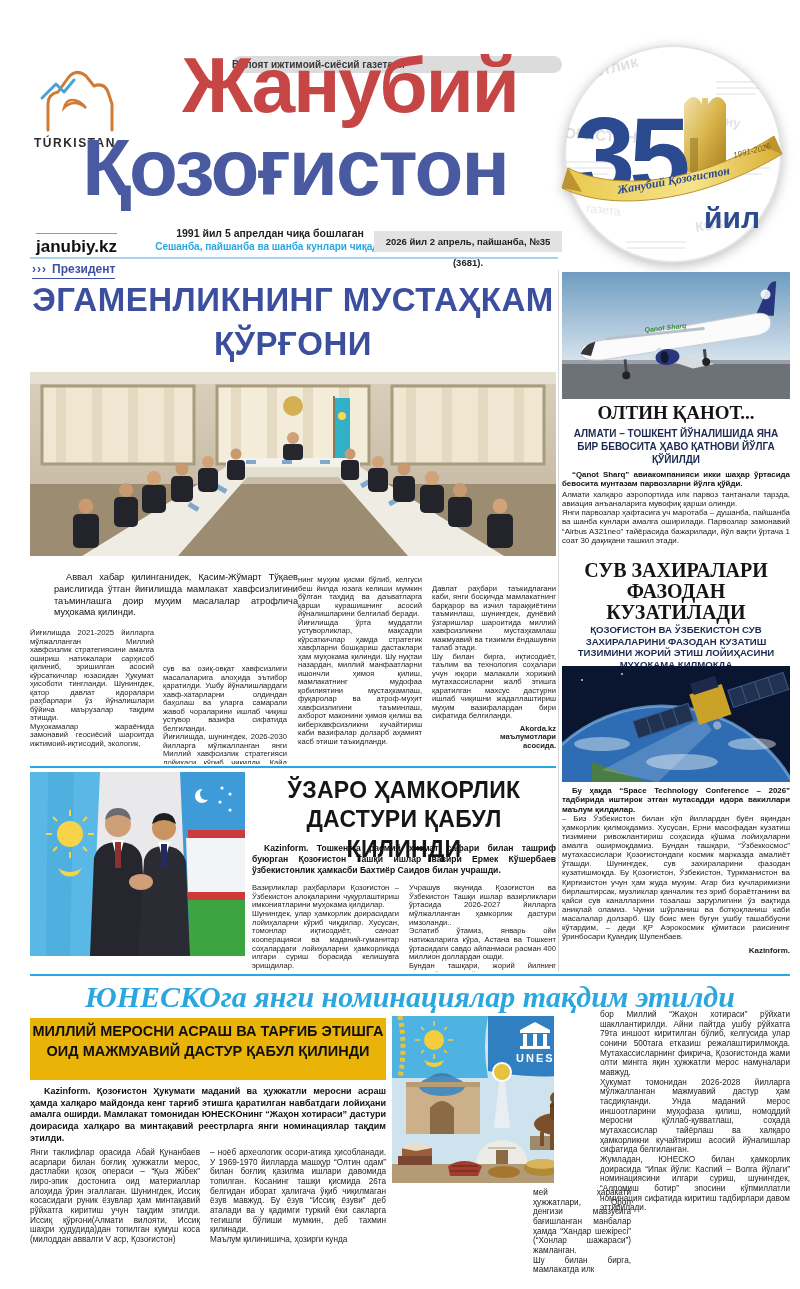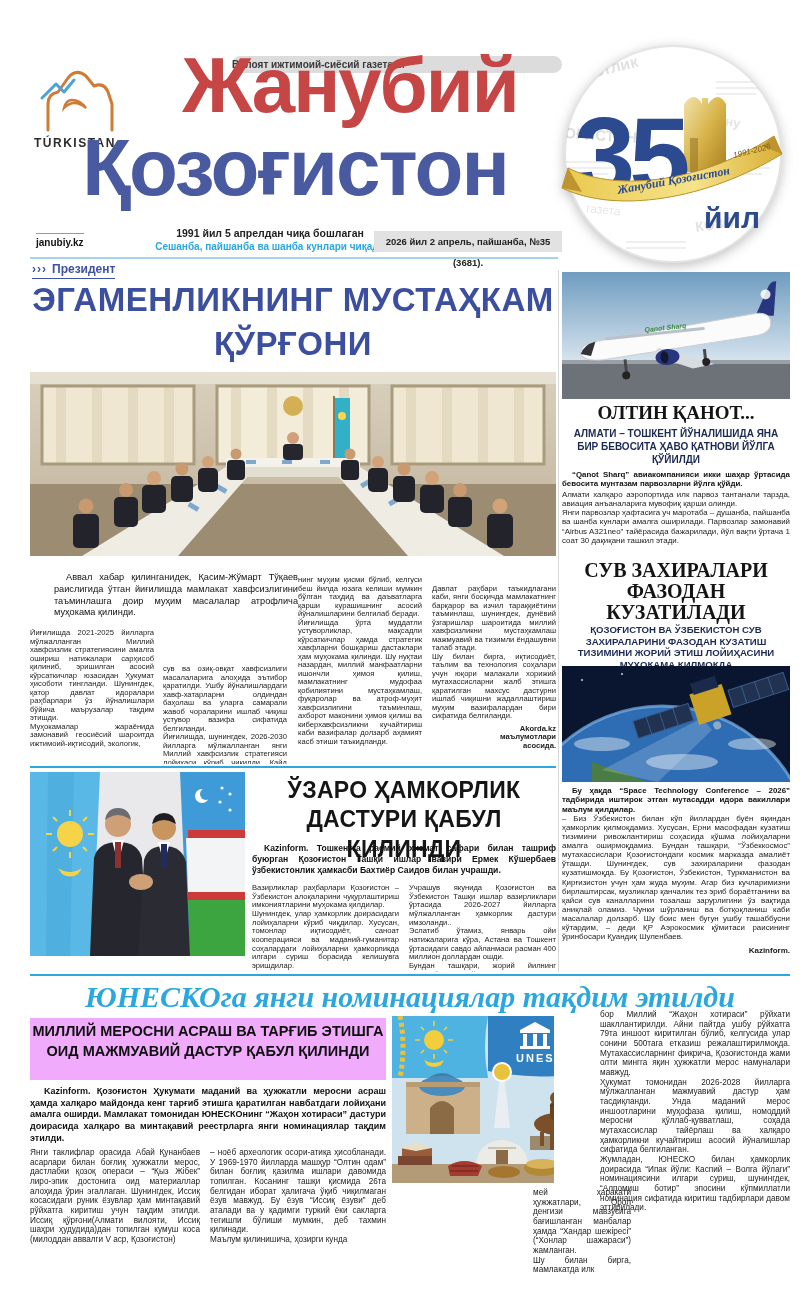--- a/index.html
+++ b/index.html
@@ -9,21 +9,21 @@
 
   
   .tagline { position:absolute; left:232px; top:56px; width:330px; height:17px; background:#dcdcdc;
              border-radius:9px; font-size:10px; font-weight:bold; color:#3a3a3a; line-height:17px; }
   .logo-box { position:absolute; left:34px; top:64px; width:112px; height:94px; }
   .logo-box .region { font-size:12px; font-weight:bold; letter-spacing:1.5px; color:#2b2b2b; margin-top:-4px; }
   .title1 { position:absolute; left:138px; top:46px; width:424px; text-align:center;
             font-size:78px; font-weight:bold; color:#c64545; letter-spacing:-2px; line-height:1; }
   .title2 { position:absolute; left:28px; top:128px; width:534px; text-align:center;
             font-size:80px; font-weight:bold; color:#4a5aa0; letter-spacing:-2px; line-height:1; }
-  .website { position:absolute; left:36px; top:233px; font-size:10px; font-weight:bold; color:#111;
+  .website { position:absolute; left:36px; top:233px; font-size:17px; font-weight:bold; color:#111;
              border-top:1px solid #999; padding-top:3px; }
   .founded { position:absolute; left:148px; top:227px; width:244px; text-align:center;
              font-size:10.5px; font-weight:bold; color:#222; }
   .schedule { position:absolute; left:136px; top:241px; width:268px; text-align:center;
               font-size:10px; font-weight:bold; color:#2ba7e0; }
   .issue-box { position:absolute; left:374px; top:231px; width:188px; height:21px; background:#e2e2e2;
                font-size:9.5px; font-weight:bold; color:#222; text-align:center; line-height:21px; }
   .header-rule { position:absolute; left:30px; top:257px; width:528px; height:2px; background:#a7d4ec; }
   .badge { position:absolute; left:556px; top:42px; width:234px; height:224px; }
   .badge svg { filter:drop-shadow(0 3px 6px rgba(0,0,0,.25)); }
@@ -74,21 +74,21 @@
   .ws-lede { position:absolute; left:562px; top:786px; width:228px; font-size:7.9px; font-weight:bold;
              text-align:justify; text-indent:10px; line-height:1.18; color:#111; }
   .ws-body { position:absolute; left:562px; top:814px; width:228px; height:130px; font-size:7.9px;
              line-height:1.15; text-align:justify; color:#222; overflow:hidden; }
   .ws-credit { position:absolute; left:562px; top:946px; width:228px; font-size:8px; font-weight:bold; text-align:right; }
 
   
   .banner { position:absolute; left:30px; top:980px; width:760px; text-align:center;
             font-family:"Liberation Serif", serif; font-style:italic; font-weight:bold;
             font-size:30px; color:#2aa7df; }
-  .un-box { position:absolute; left:30px; top:1018px; width:356px; height:62px; background:#f0abfc;
+  .un-box { position:absolute; left:30px; top:1018px; width:356px; height:62px; background:#eab308;
             text-align:center; font-size:14.5px; font-weight:bold; color:#101010; line-height:1.38; padding-top:3px; }
   .un-lede { position:absolute; left:30px; top:1086px; width:356px; font-size:9px; font-weight:bold;
              text-align:justify; text-indent:14px; line-height:1.3; color:#111; }
   .un-c1 { left:30px;  top:1148px; width:170px; height:134px; }
   .un-c2 { left:210px; top:1148px; width:176px; height:134px; }
   .un-c3 { left:392px; top:1188px; width:96px;  height:96px; font-size:6.8px; }
   .un-c4 { left:494px; top:1188px; width:98px;  height:96px; font-size:6.8px;margin-left:39px; }
   .un-c5 { left:600px; top:1010px; width:190px; height:276px; font-size:8.4px; line-height:1.24; }
   .un-col { position:absolute; font-size:8.2px; line-height:1.18; text-align:justify;
             white-space:pre-line; color:#222; overflow:hidden; }

